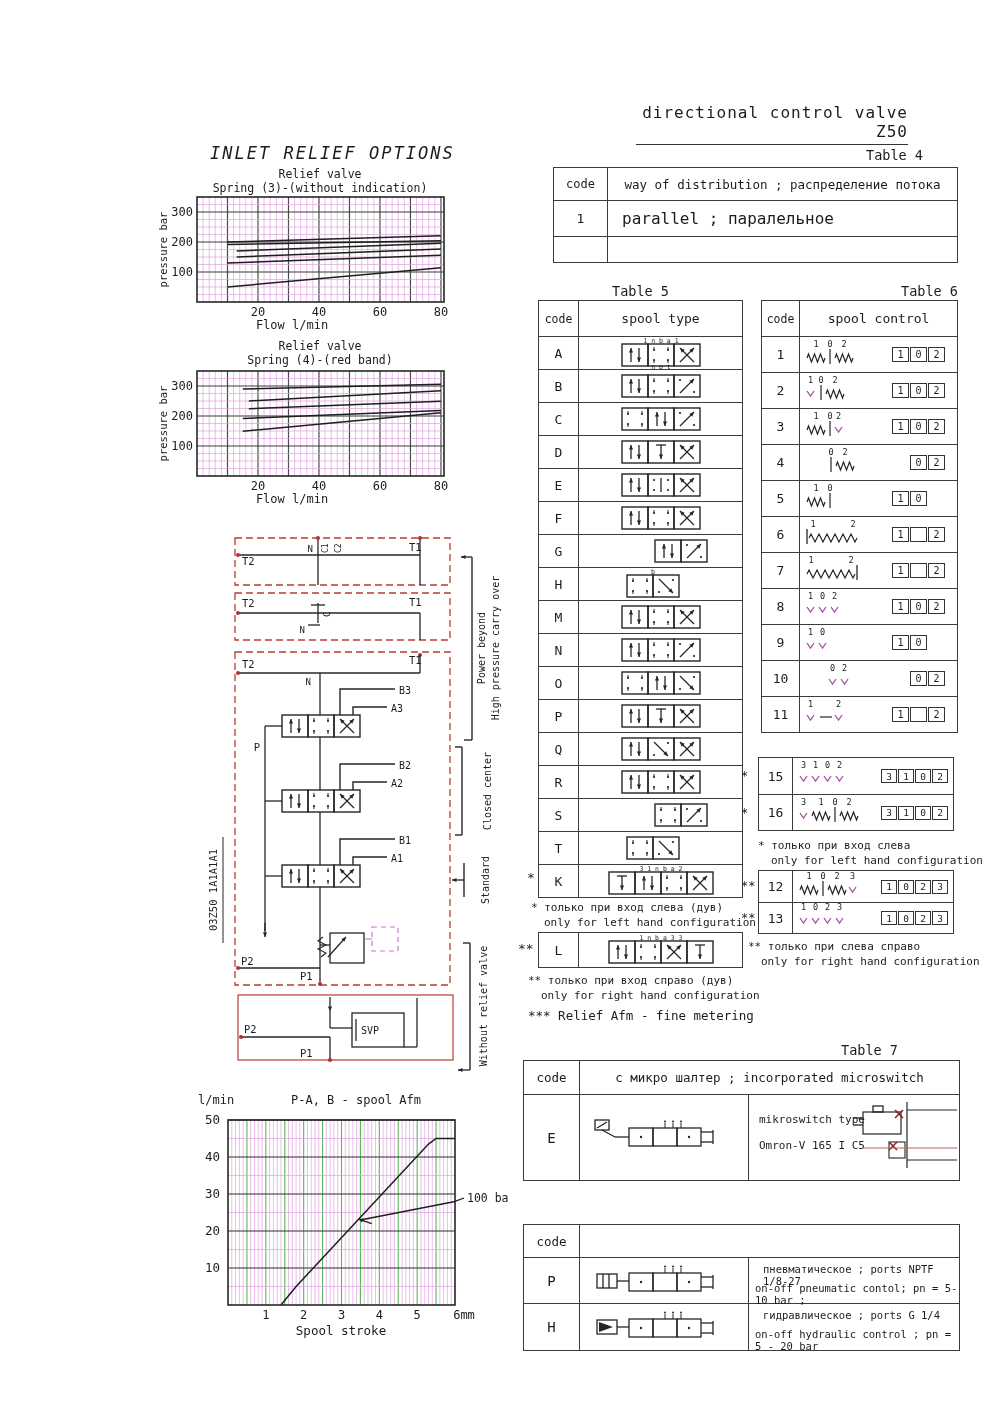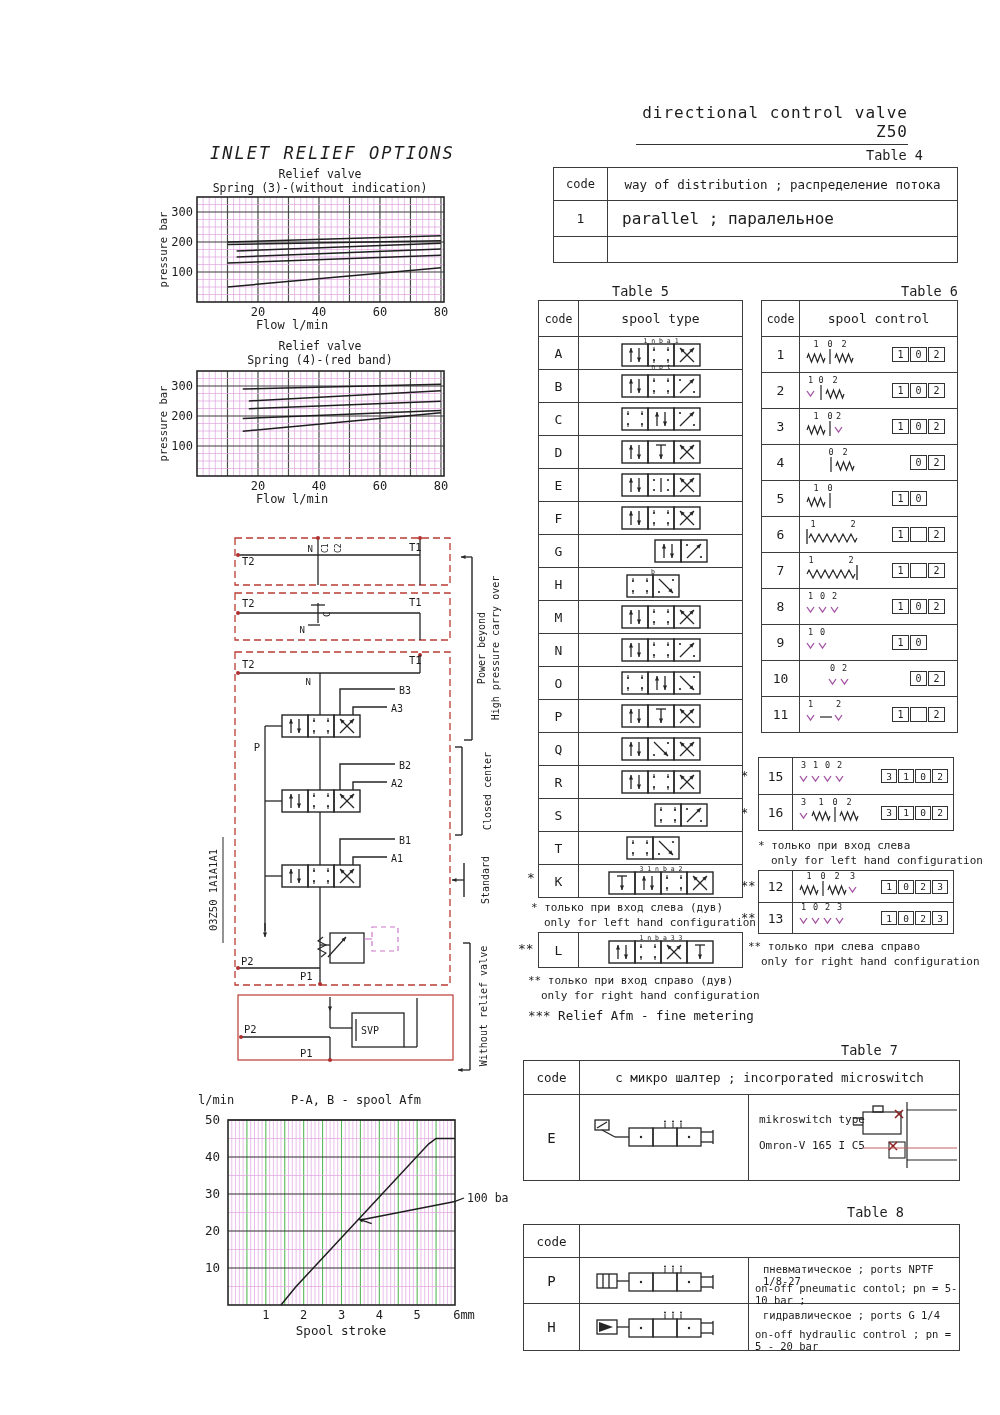--- a/index.html
+++ b/index.html
@@ -1261,21 +1261,20 @@
             <line x1="42" y1="12" x2="50" y2="20" stroke="#8b2020" stroke-width="1.6"></line>
             <line x1="42" y1="20" x2="50" y2="12" stroke="#8b2020" stroke-width="1.6"></line>
             <line x1="36" y1="44" x2="44" y2="52" stroke="#8b2020" stroke-width="1.6"></line>
             <line x1="36" y1="52" x2="44" y2="44" stroke="#8b2020" stroke-width="1.6"></line>
             <line x1="10" y1="50" x2="104" y2="50" stroke="#c06060" stroke-width="1"></line>
           </svg>
       </div>
     </div>
   </div>
 
-  <div class="lbl" style="left:523px;top:1204px;width:437px;text-align:right;padding-right:56px;box-sizing:border-box">Table 8</div>
   <div class="tbl" id="t8" style="left:523px;top:1224px;width:437px">
     <div class="trow" style="height:32px">
       <div class="code" style="width:56px;font-size:12.5px">code</div>
     </div>
     <div class="trow" style="height:46px">
       <div class="code" style="width:56px;font-size:14px">P</div>
       <div style="width:168px;align-self:stretch;display:flex;align-items:center;justify-content:center">
         <svg id="valveP" width="150" height="40">
             <rect x="40" y="12" width="24" height="18" fill="none" stroke="#262626" stroke-width="1.3"></rect>
             <rect x="64" y="12" width="24" height="18" fill="none" stroke="#262626" stroke-width="1.3"></rect>

